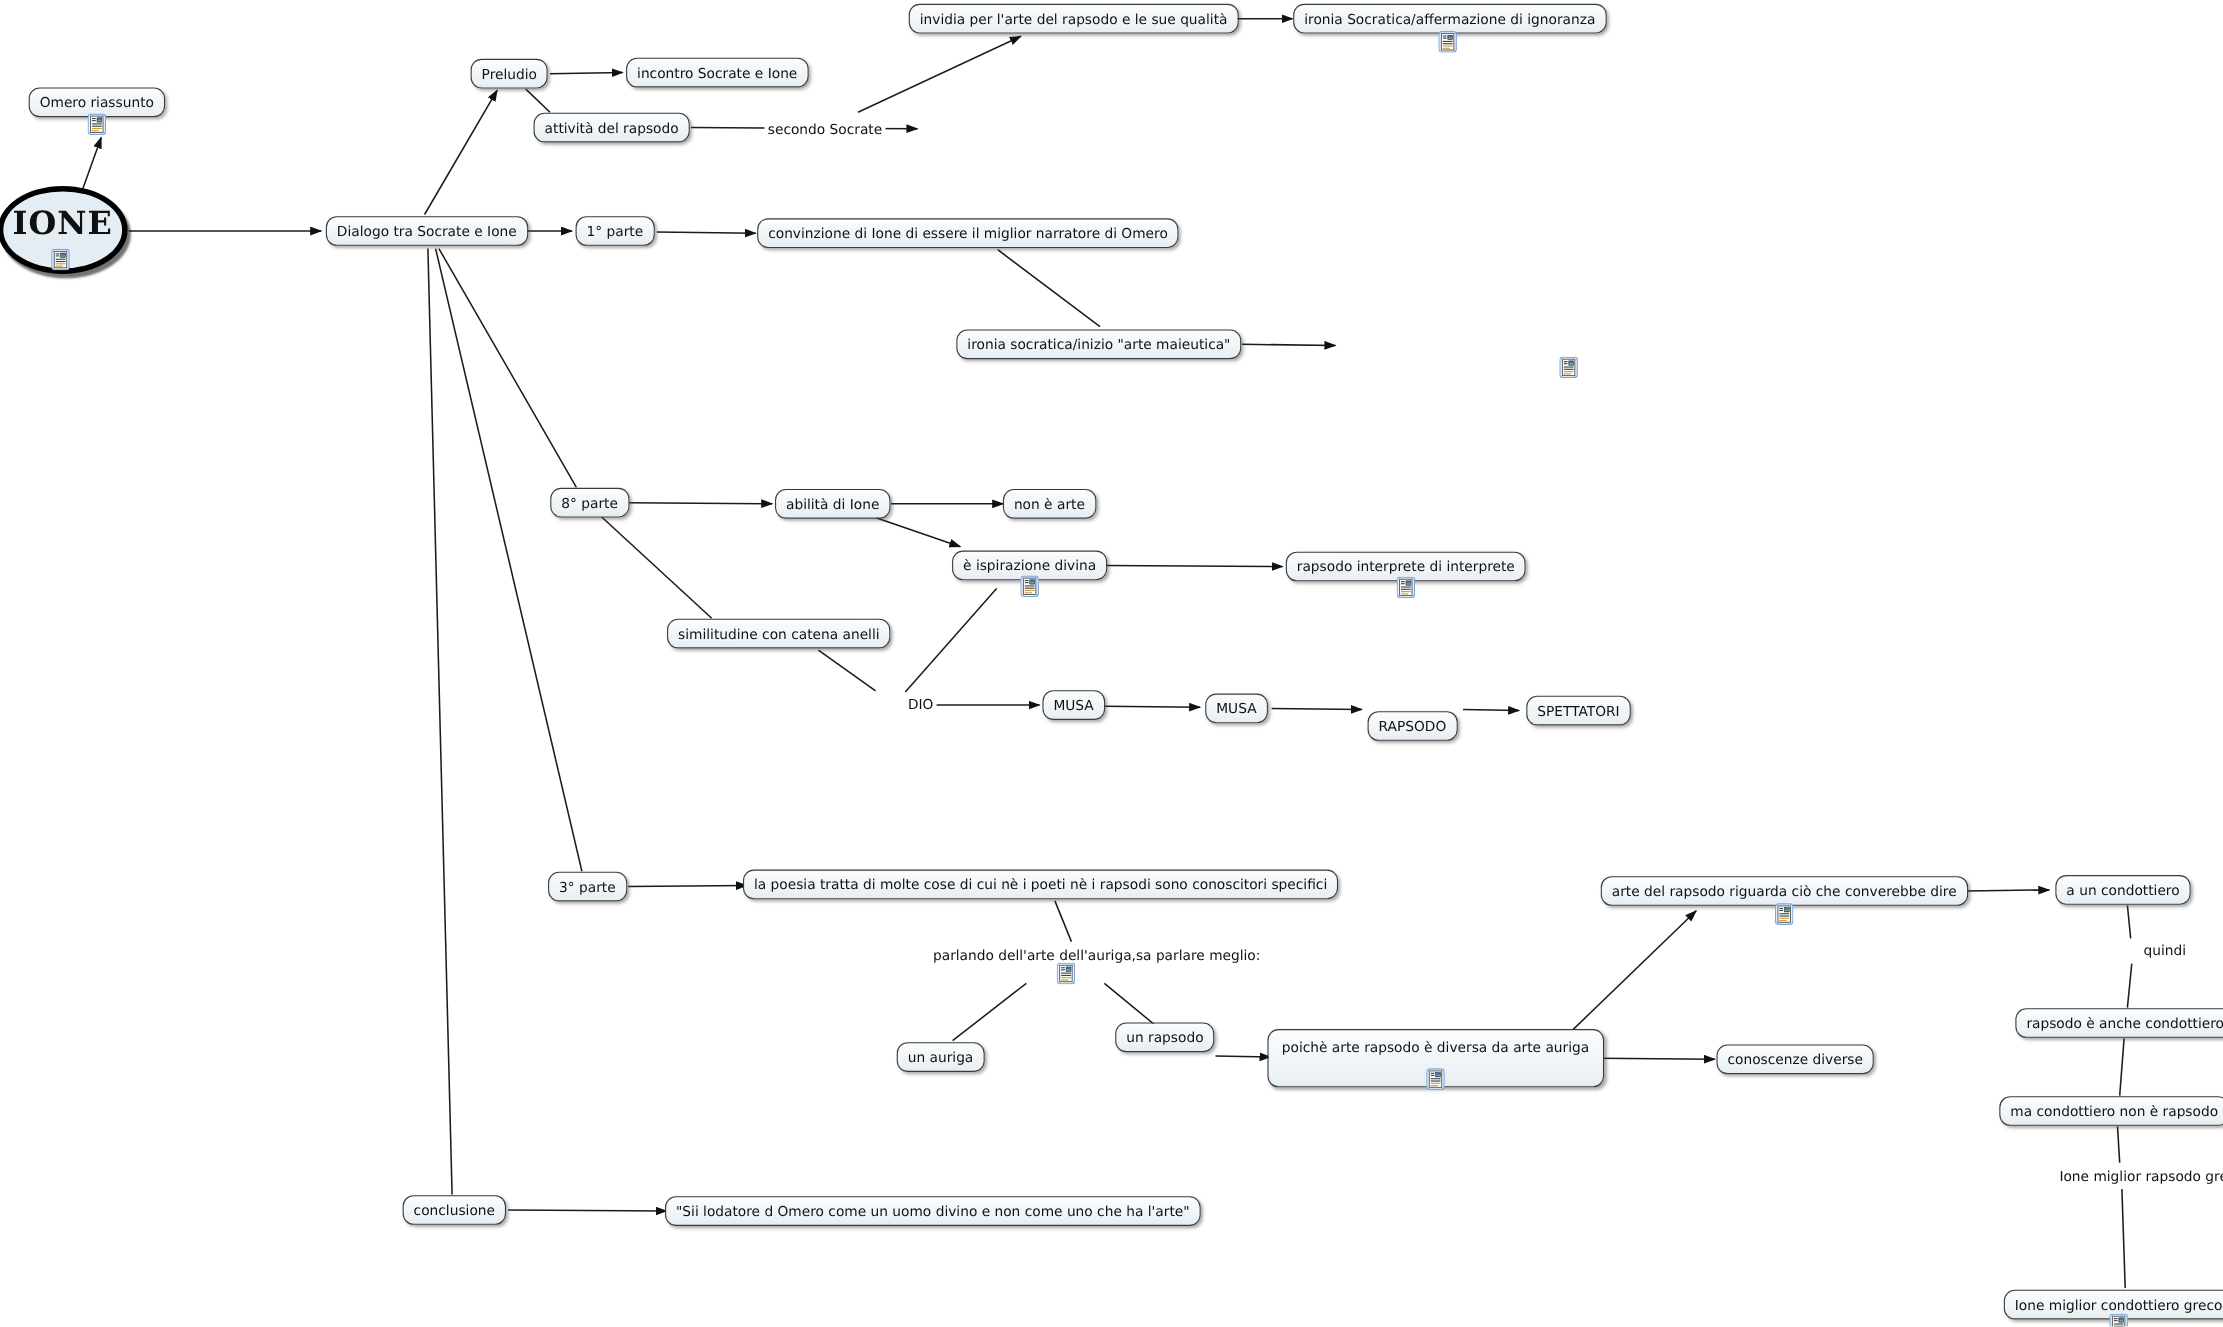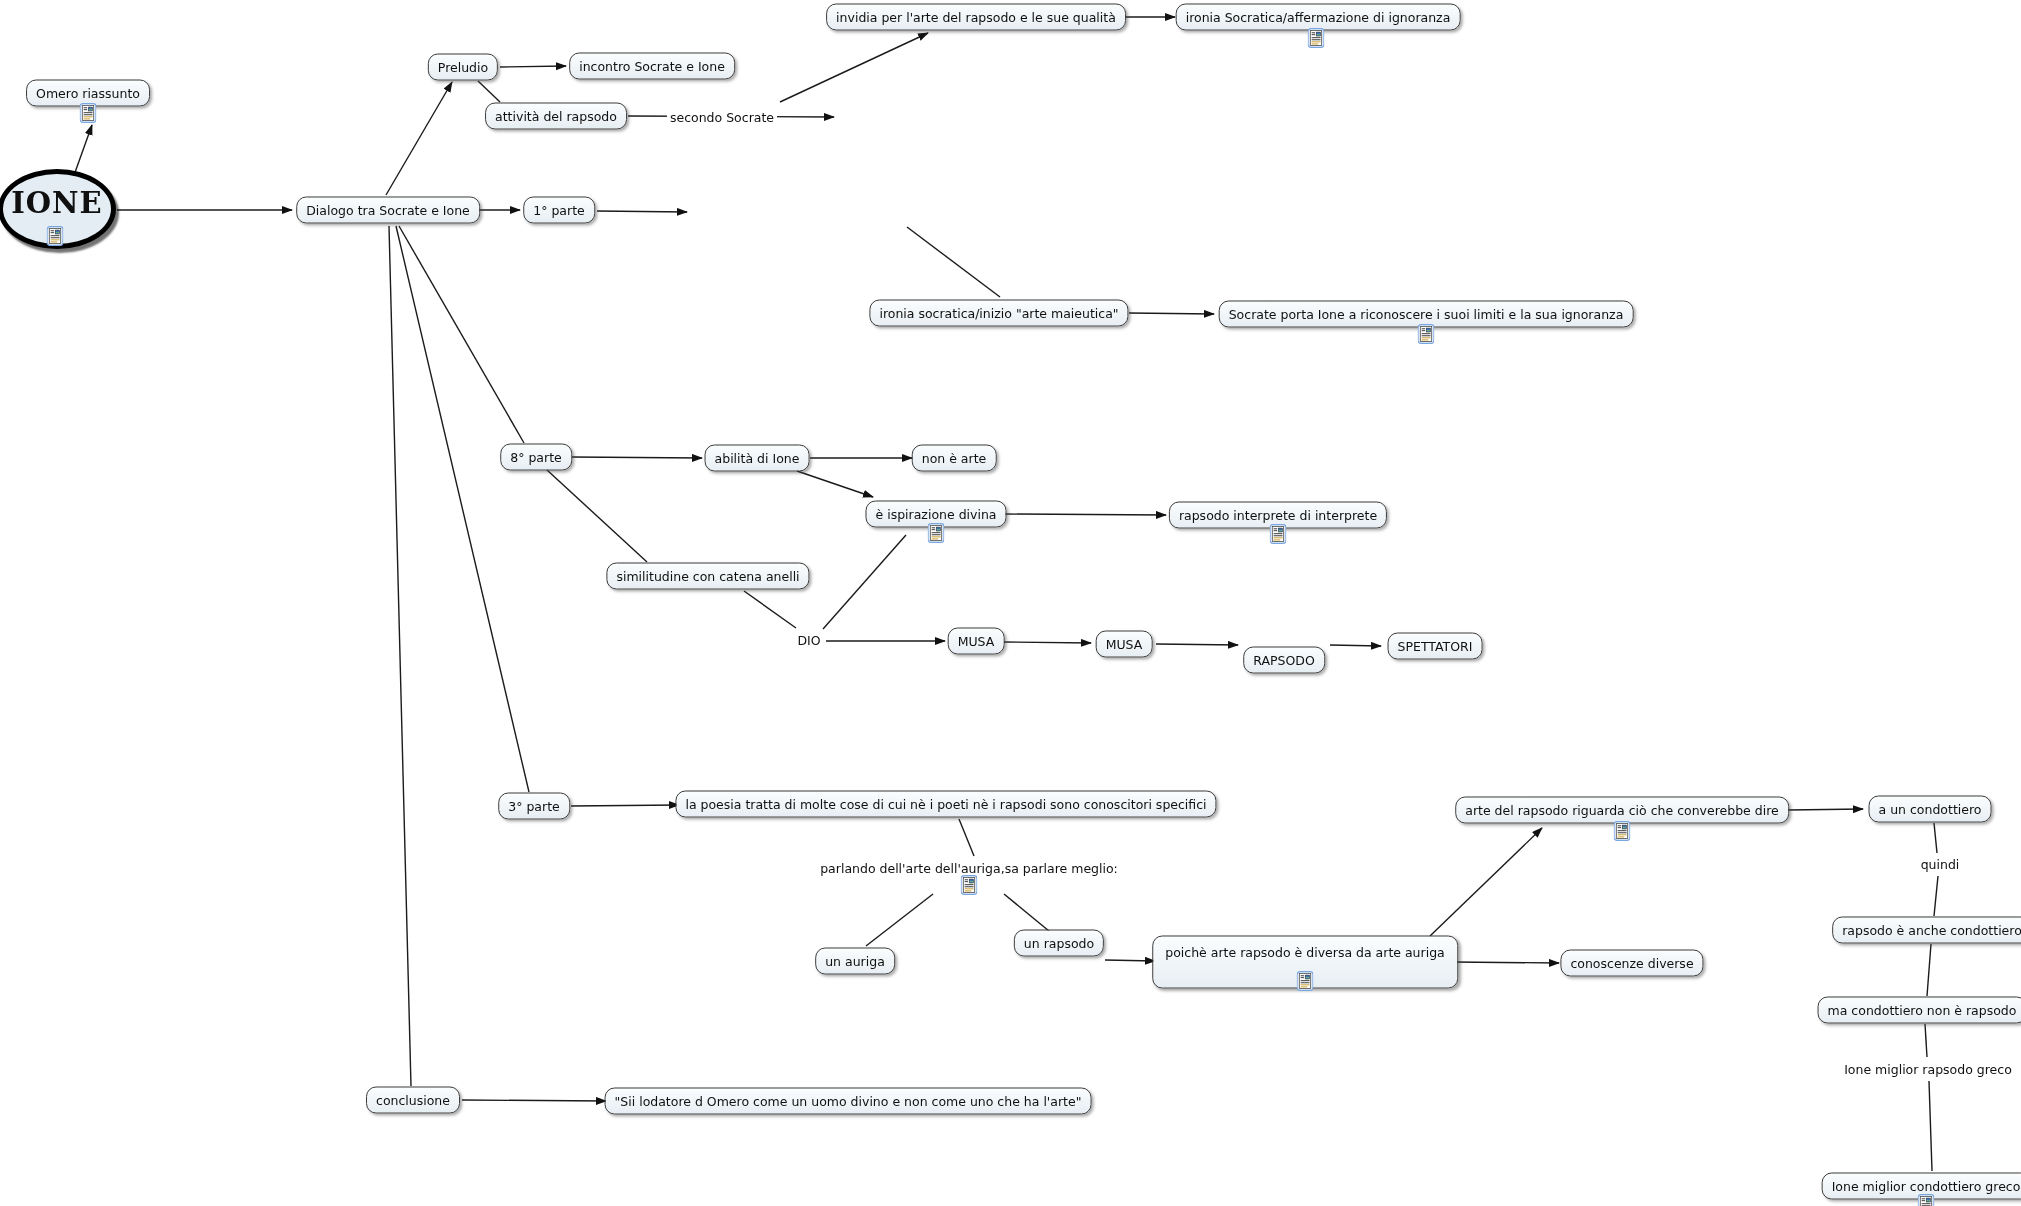--- a/index.html
+++ b/index.html
@@ -16,21 +16,21 @@
   .node.tall{padding:8px 12px 28px;}
   .node.ellipse{
     border-radius:50%;width:92px;height:46px;
     display:flex;align-items:center;justify-content:center;
     border:5px solid #000;background:#e3edf3;
     font-family:"DejaVu Serif",serif;font-weight:bold;font-size:29px;letter-spacing:1px;
     box-shadow:3px 4px 2px rgba(0,0,0,.55);padding:6px 8px 18px;
   }
   .lbl{
     position:absolute;z-index:2;transform:translate(-50%,-50%);
-    font-size:12.5px;color:#101010;white-space:nowrap;background:#fff;padding:0 3px;
+    font-size:12.5px;color:#101010;white-space:nowrap;background:#fff;padding:0 3px;margin-left:28px;
   }
   svg.res{position:absolute;z-index:3;transform:translate(-50%,-50%);width:17px;height:20px;}
   line{stroke:#1b1b1b;stroke-width:1.4;}
 </style>
 </head>
 <body>
 
 <div class="canvas">
 
   <svg class="wires" width="2021" height="1206">
@@ -96,22 +96,22 @@
 
   <div class="node ellipse" style="left:57px;top:209px">IONE</div>
   <div class="node" style="left:88px;top:93px">Omero riassunto</div>
   <div class="node" style="left:388px;top:210px">Dialogo tra Socrate e Ione</div>
   <div class="node" style="left:463px;top:67px">Preludio</div>
   <div class="node" style="left:652px;top:66px">incontro Socrate e Ione</div>
   <div class="node" style="left:556px;top:116px">attività del rapsodo</div>
   <div class="node" style="left:976px;top:17px">invidia per l'arte del rapsodo e le sue qualità</div>
   <div class="node" style="left:1318px;top:17px">ironia Socratica/affermazione di ignoranza</div>
   <div class="node" style="left:559px;top:210px">1° parte</div>
+  <div class="node" style="left:880px;top:212px">convinzione di Ione di essere il miglior narratore di Omero</div>
   <div class="node" style="left:999px;top:313px">ironia socratica/inizio "arte maieutica"</div>
-  <div class="node" style="left:1426px;top:314px">Socrate porta Ione a riconoscere i suoi limiti e la sua ignoranza</div>
   <div class="node" style="left:536px;top:457px">8° parte</div>
   <div class="node" style="left:757px;top:458px">abilità di Ione</div>
   <div class="node" style="left:954px;top:458px">non è arte</div>
   <div class="node" style="left:936px;top:514px">è ispirazione divina</div>
   <div class="node" style="left:1278px;top:515px">rapsodo interprete di interprete</div>
   <div class="node" style="left:708px;top:576px">similitudine con catena anelli</div>
   <div class="node" style="left:976px;top:641px">MUSA</div>
   <div class="node" style="left:1124px;top:644px">MUSA</div>
   <div class="node" style="left:1284px;top:660px">RAPSODO</div>
   <div class="node" style="left:1435px;top:646px">SPETTATORI</div>

